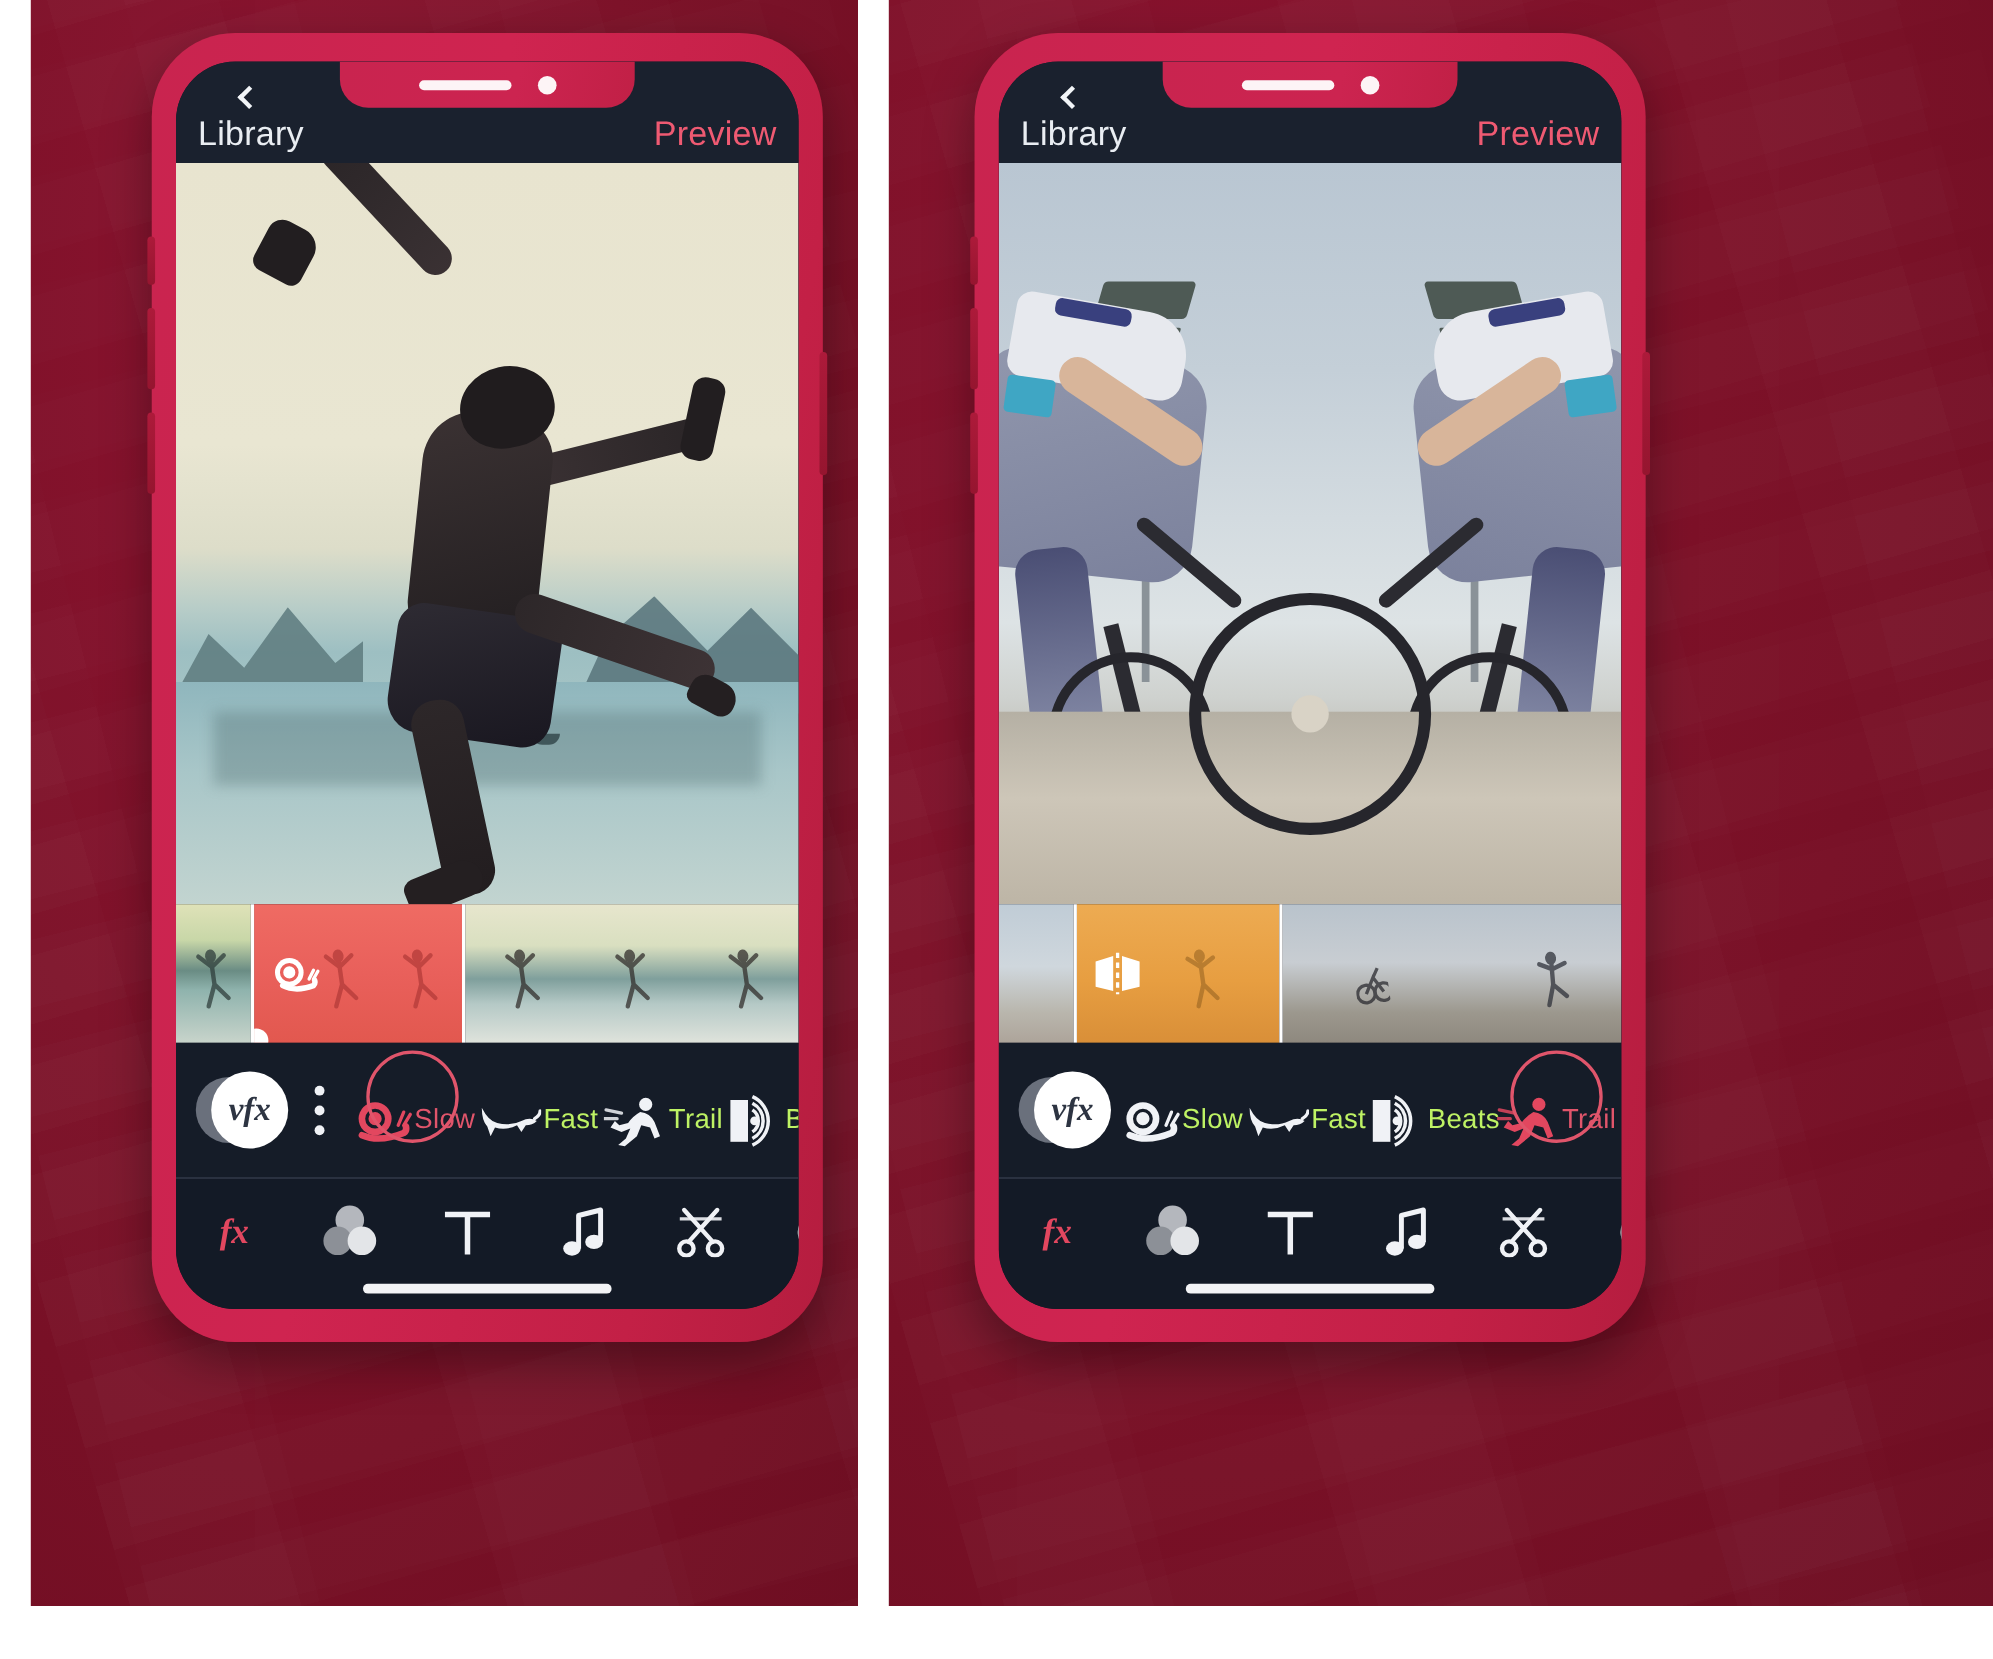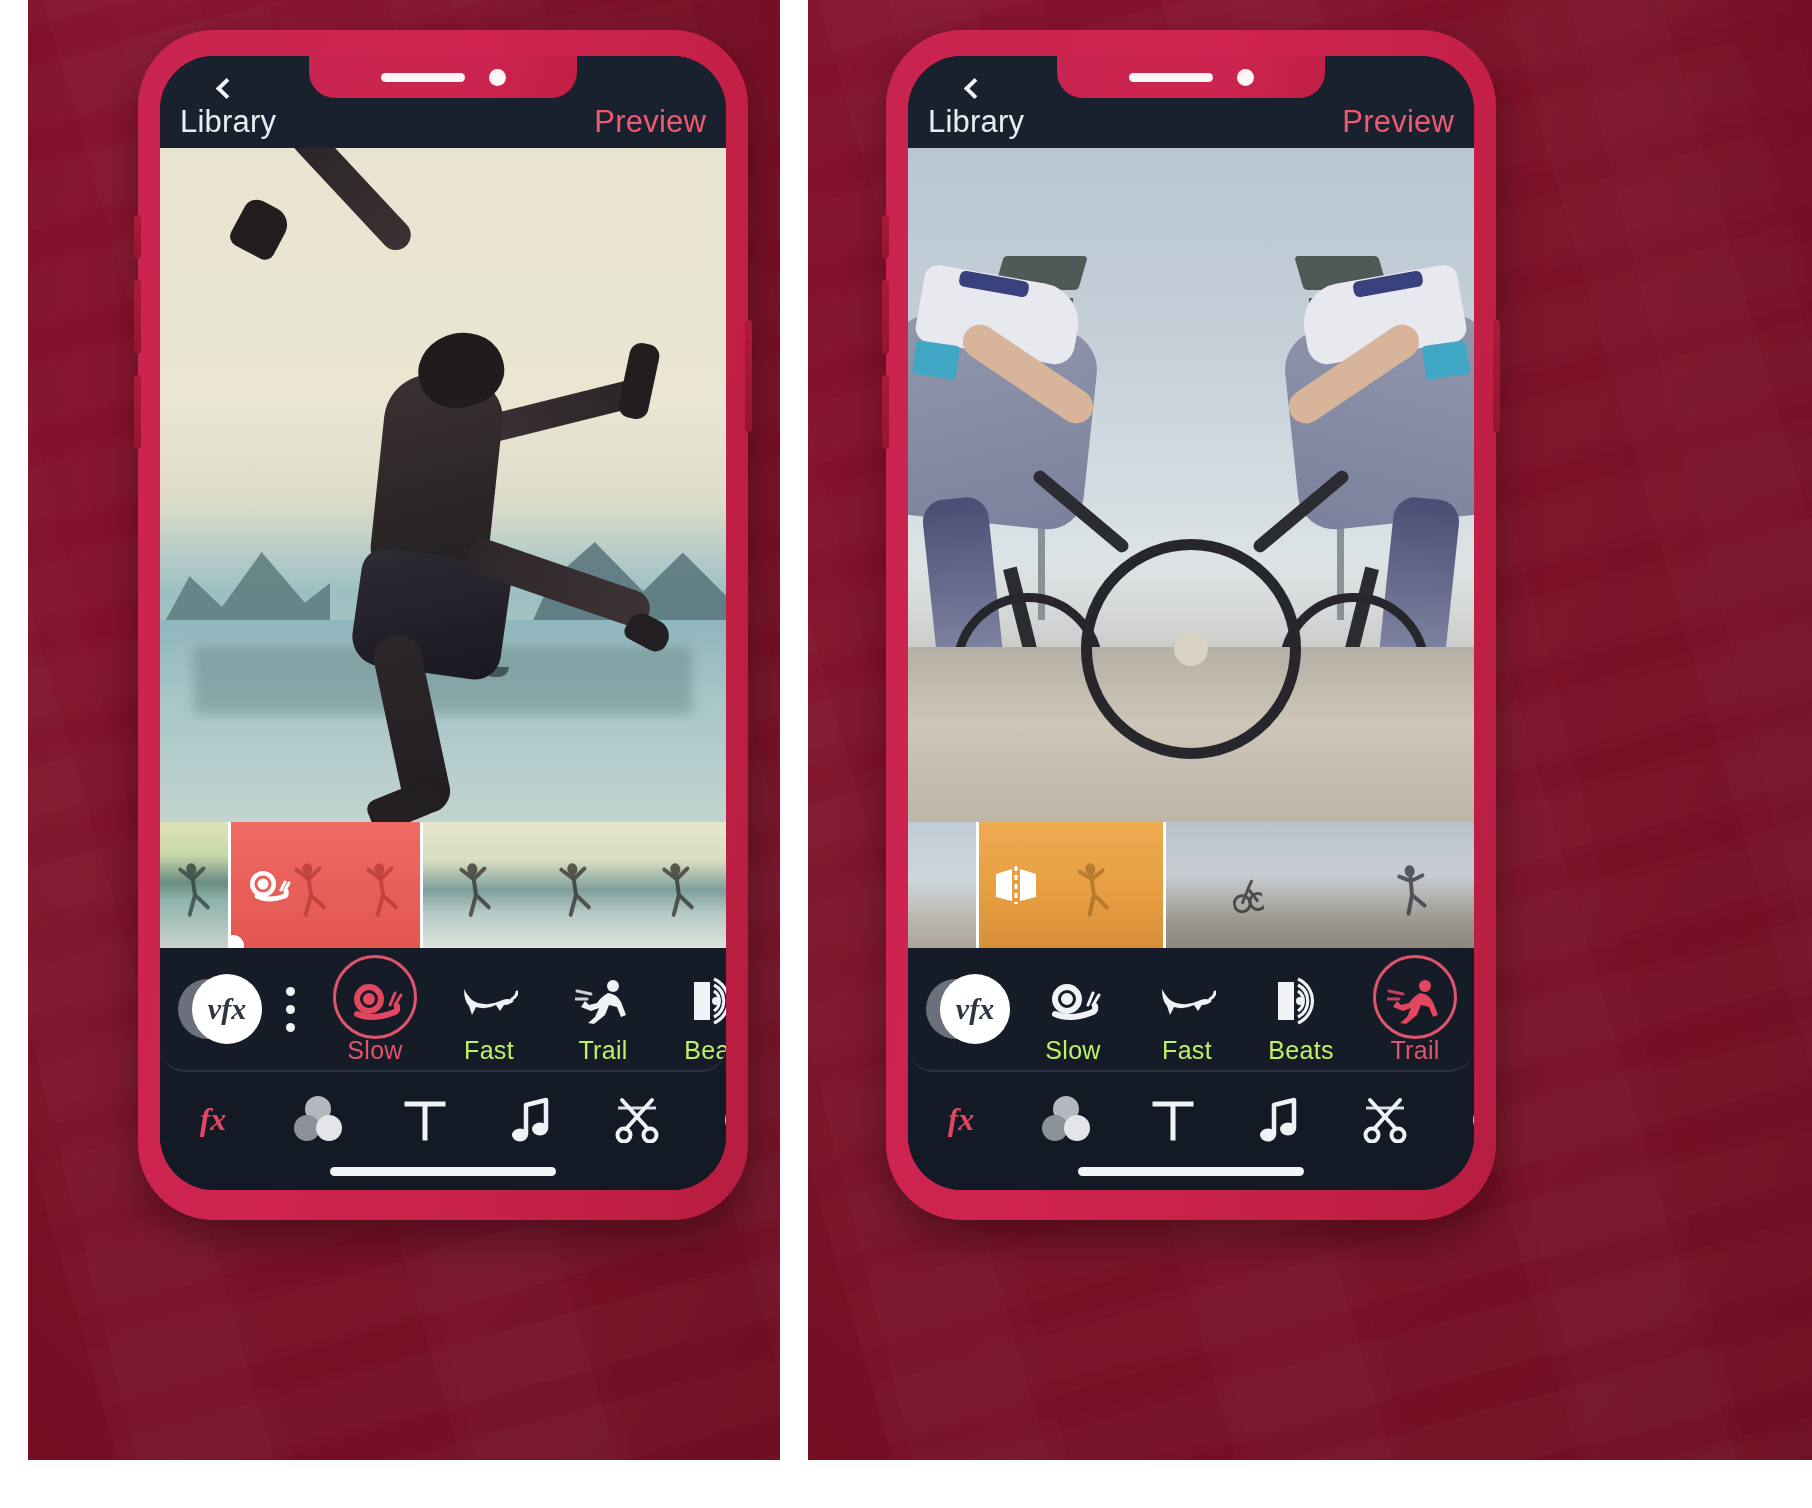--- a/index.html
+++ b/index.html
@@ -446,21 +446,20 @@
     position: relative;
     flex: 0 0 auto;
     height: 124px;
     background: #151c28;
     border-bottom: 2px solid #2a3140;
     display: flex;
     align-items: center;
     padding-left: 18px;
     overflow: hidden;
     z-index: 12;
-    border-radius: 25px;
   }
   .vfx-wrap { position: relative; flex: 0 0 auto; width: 86px; height: 86px; margin-right: 4px; }
   .vfx-shadow {
     position: absolute; left: 0; top: 13px;
     width: 60px; height: 60px; border-radius: 50%;
     background: #6a707c;
   }
   .vfx-badge {
     position: absolute; left: 14px; top: 8px;
     width: 70px; height: 70px; border-radius: 50%;
@@ -478,21 +477,21 @@
     display: flex; flex-direction: column; align-items: center;
     gap: 9px;
     margin-right: 6px;
   }
   .kebab i { width: 9px; height: 9px; border-radius: 50%; background: #f0f2f6; display: block; }
 
   .eff {
     flex: 0 0 auto;
     width: 114px;
     height: 112px;
-    display: flex; flex-direction: column;
+    display: flex; flex-direction: row;
     align-items: center; justify-content: flex-start;
     padding-top: 8px;
     position: relative;
   }
   .eff .ring {
     position: absolute;
     left: 50%; top: 2px;
     transform: translateX(-50%);
     width: 84px; height: 84px;
     border-radius: 50%;

